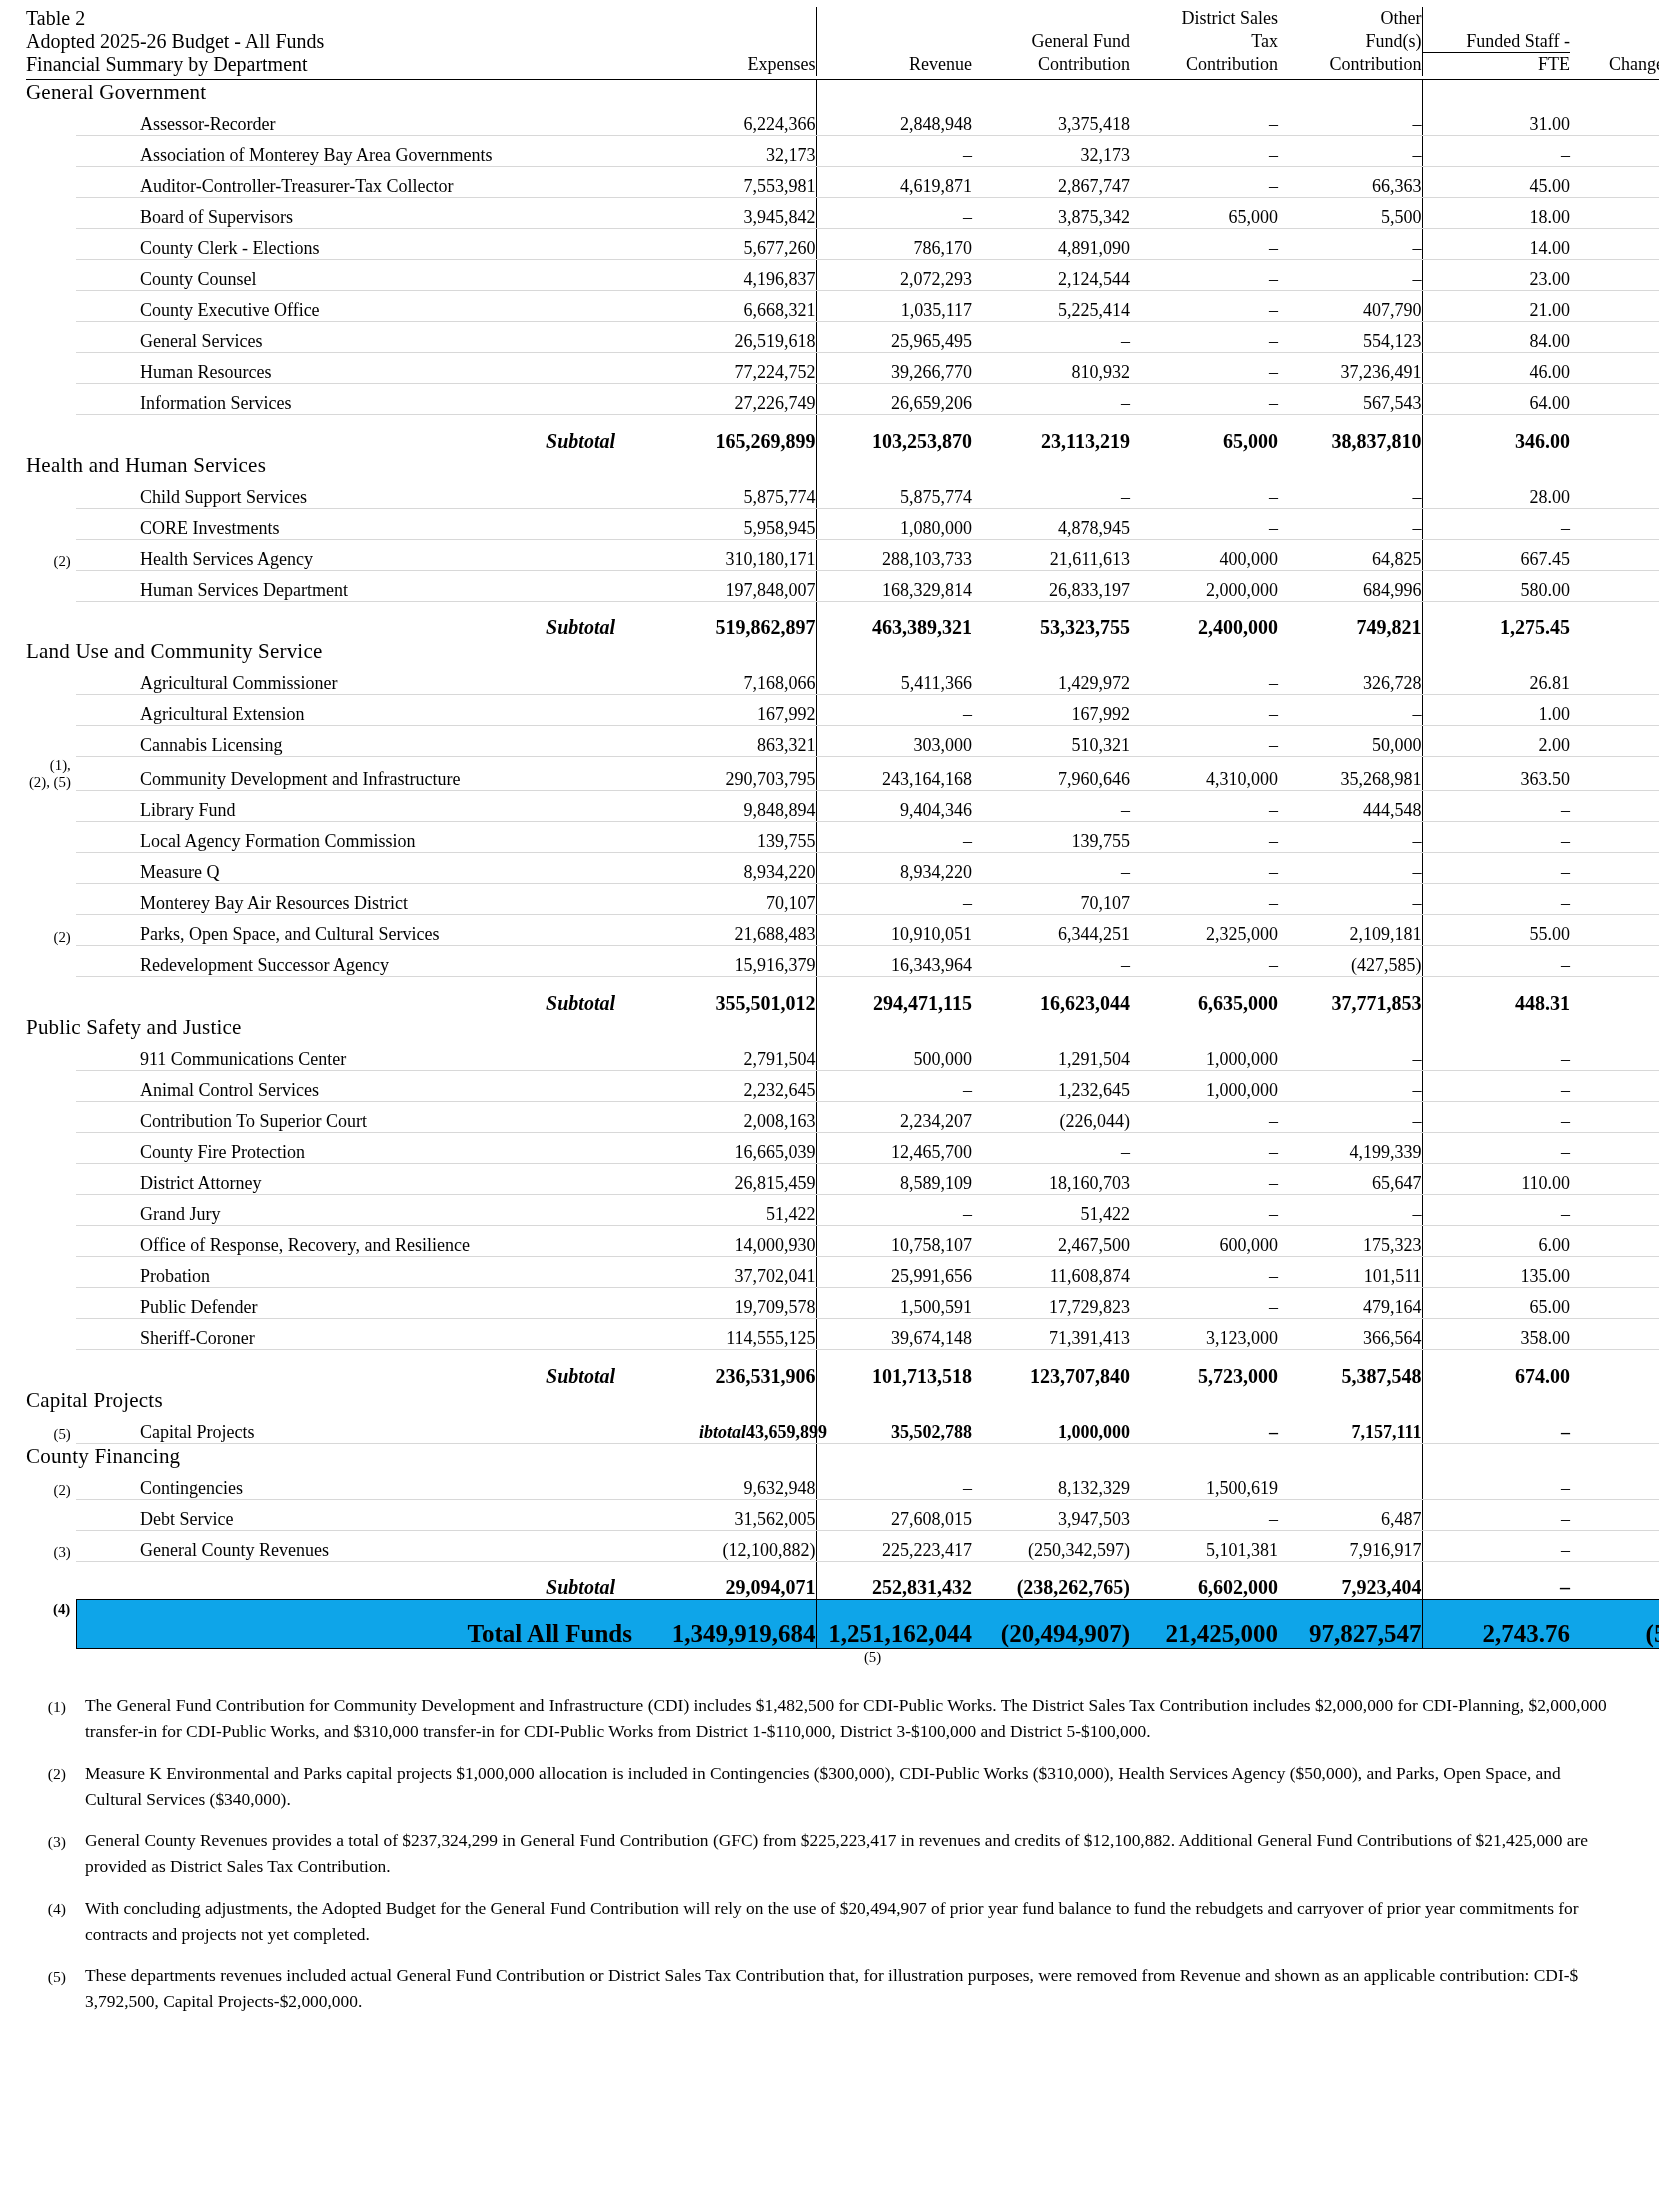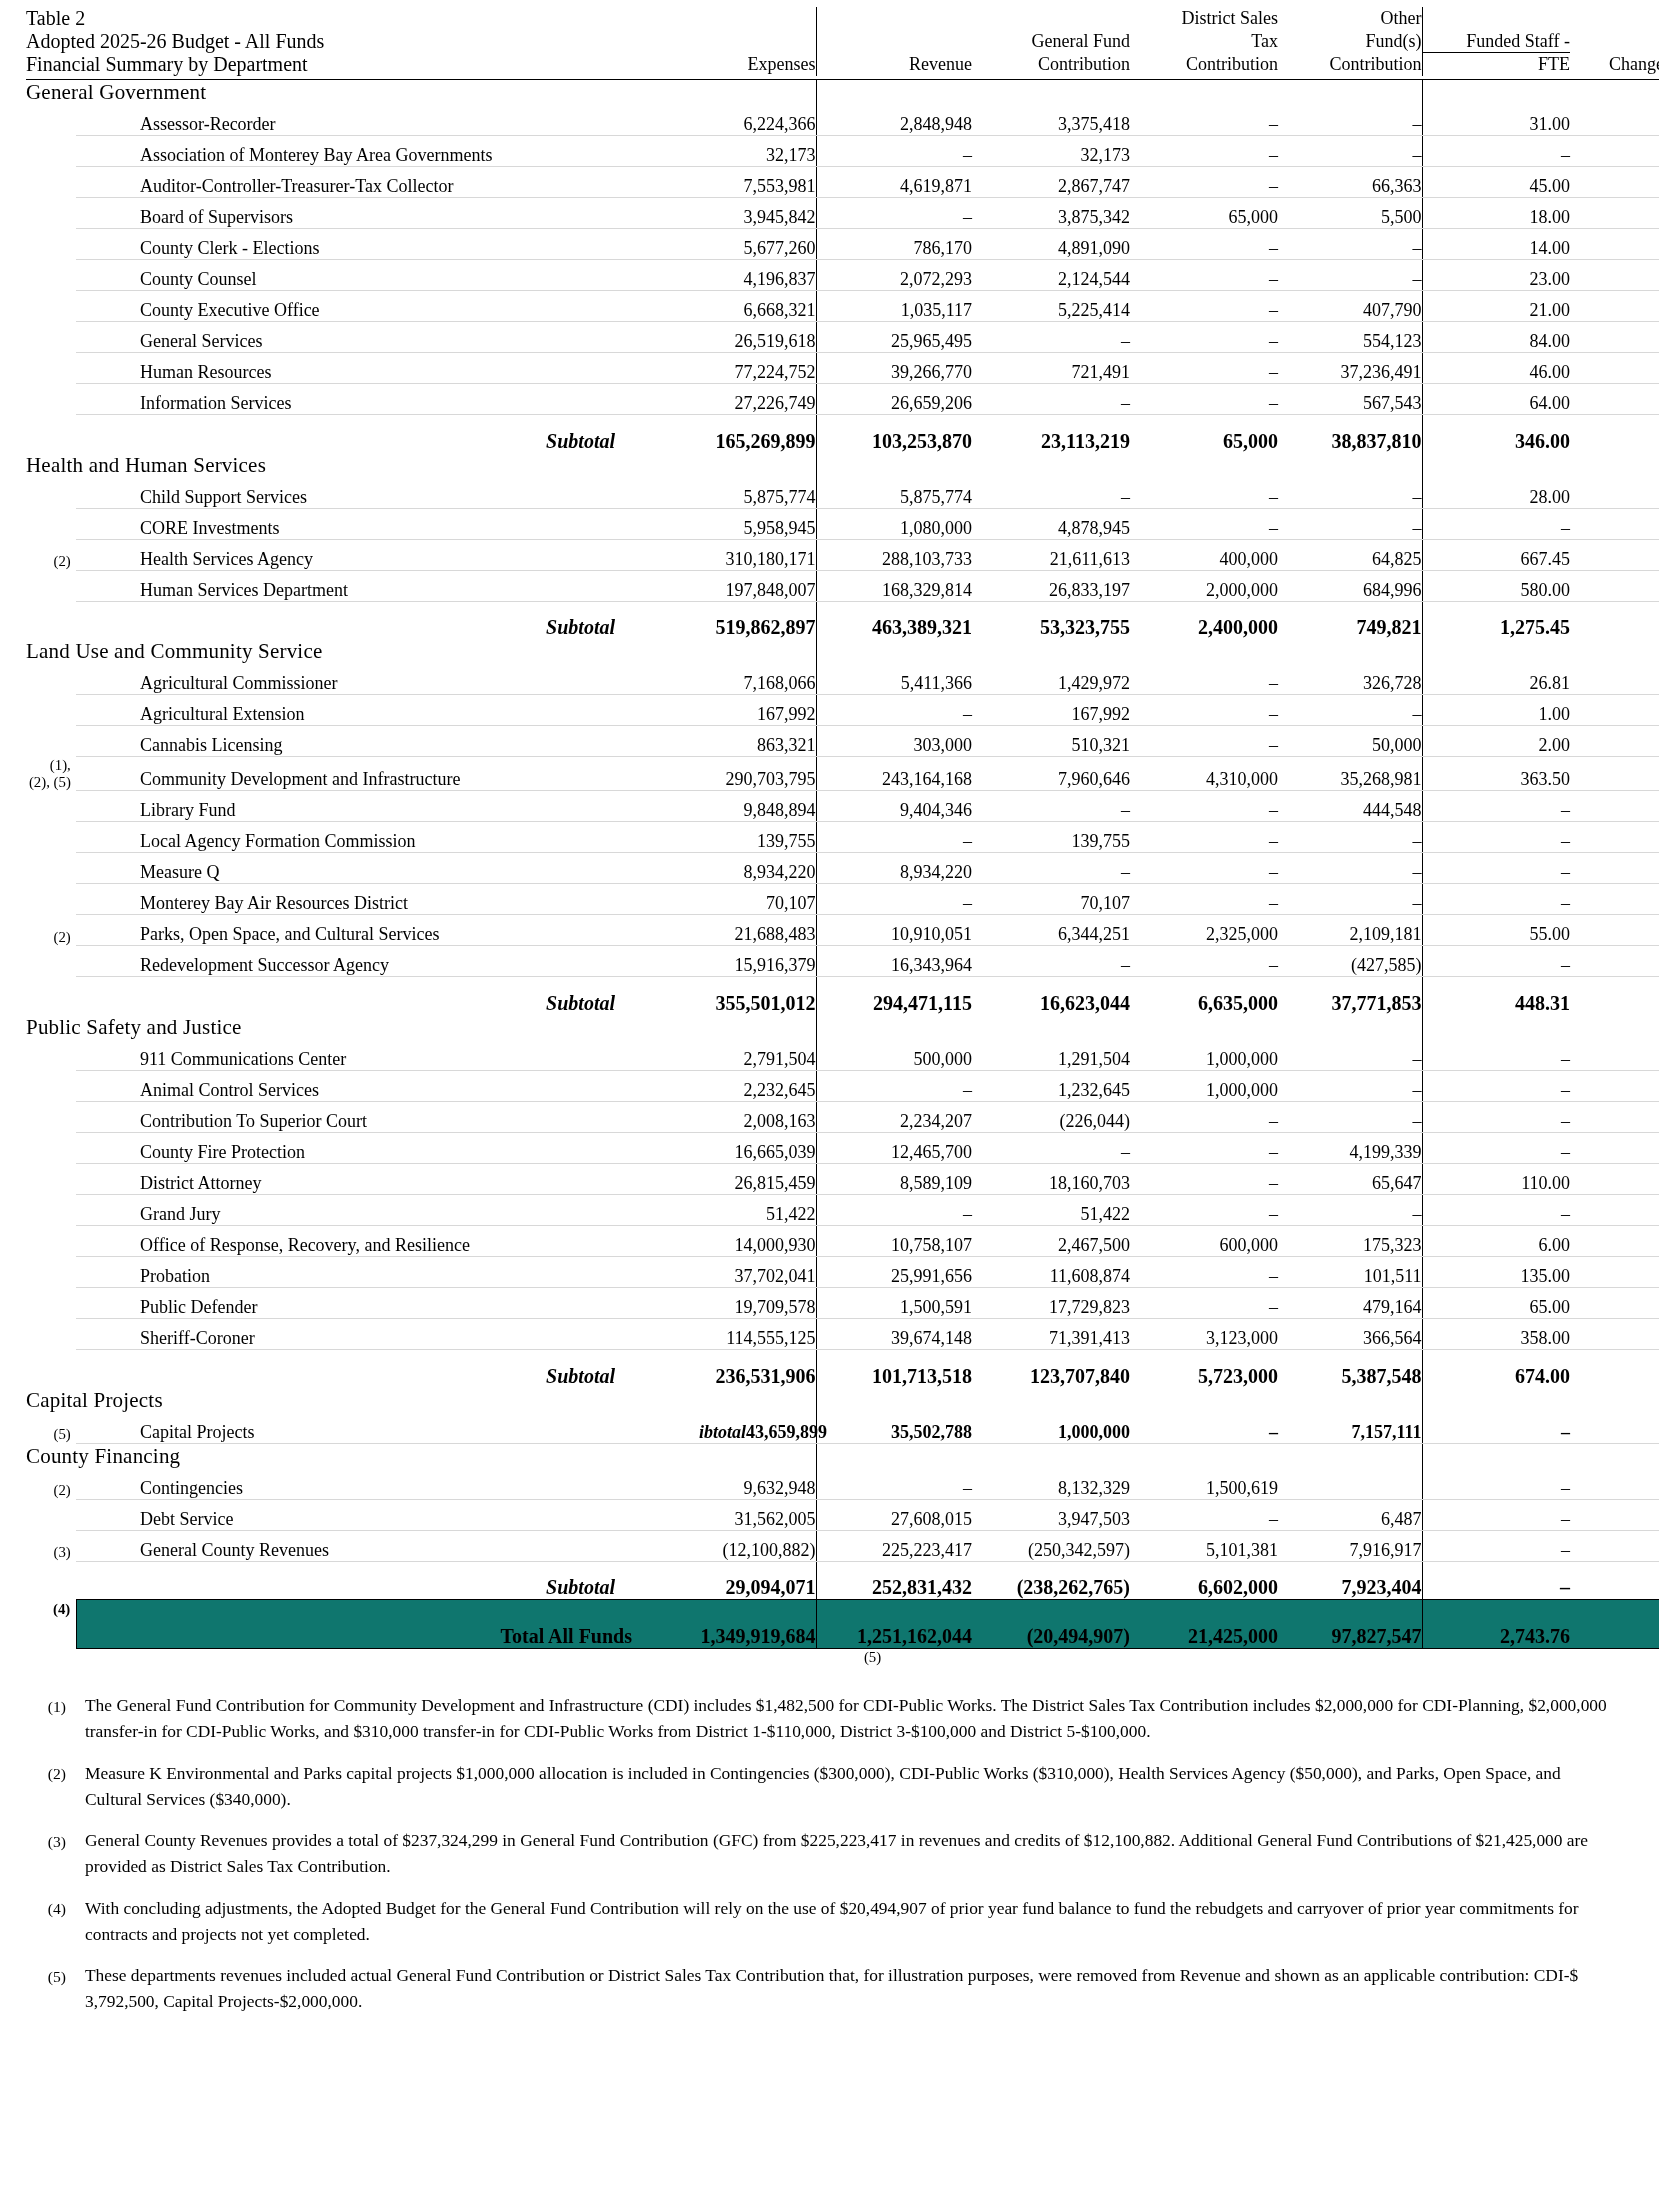--- a/index.html
+++ b/index.html
@@ -100,25 +100,25 @@
   tr.subtotal td.sublabel {
     text-align: right;
     padding-right: 52px;
     font-style: italic;
   }
   tr.subtotal td.note { border-top: none; }
 
   
   tr.total td {
     font-weight: bold;
-    font-size: 20px;
+    font-size: 25px;
     height: 47px;
     border-top: 1.7px solid #000;
     border-bottom: 1.7px solid #000;
-    background: #0f766e;
+    background: #0ea5e9;
   }
   tr.total td.totlabel { text-align: right; padding-right: 35px; }
   tr.total td.note { border: none; background: #ffffff; font-size: 14.8px; text-align: right; padding-right: 5.2px; vertical-align: top; padding-top: 1.7px;}
   tr.total td.first-cell { border-left: 1.7px solid #000; }
   tr.total td.last-cell { border-right: 1.7px solid #000; }
 
   
   .vrule-left { border-left: 1.3px solid #000; }
 
   .fte-group-line {
@@ -299,21 +299,21 @@
           <td class="num">–</td>
           <td class="num">554,123</td>
           <td class="num vrule-left">84.00</td>
           <td class="num">–</td>
         </tr>
         <tr class="dept">
           <td class="note"></td>
           <td class="deptname lbl">Human Resources</td>
           <td class="num">77,224,752</td>
           <td class="num vrule-left">39,266,770</td>
-          <td class="num">721,491</td>
+          <td class="num">810,932</td>
           <td class="num">–</td>
           <td class="num">37,236,491</td>
           <td class="num vrule-left">46.00</td>
           <td class="num">3.00</td>
         </tr>
         <tr class="dept">
           <td class="note"></td>
           <td class="deptname lbl">Information Services</td>
           <td class="num">27,226,749</td>
           <td class="num vrule-left">26,659,206</td>

